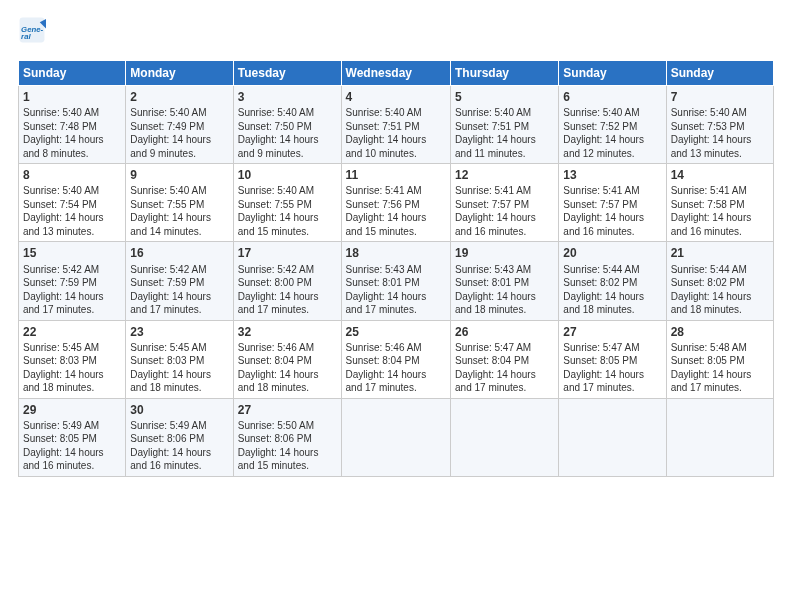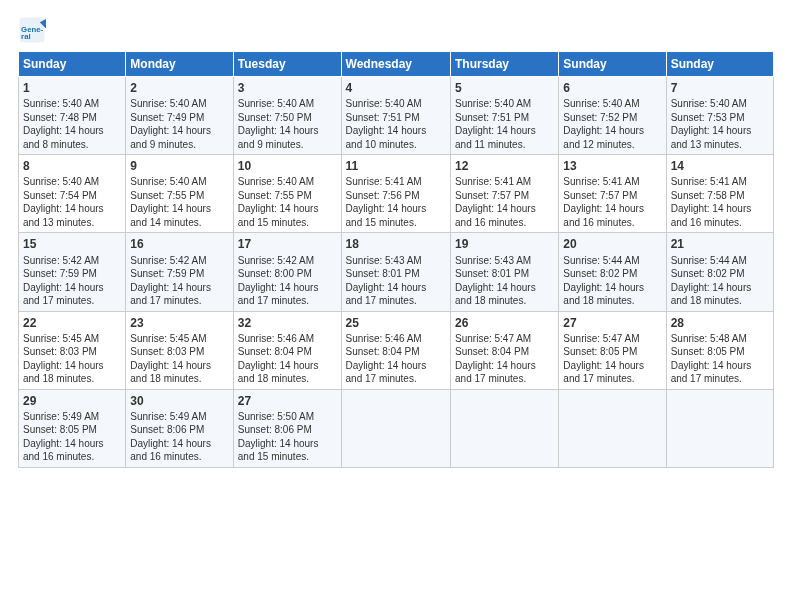--- a/index.html
+++ b/index.html
@@ -19,20 +19,21 @@
     .header-row {
       display: flex;
       align-items: flex-start;
       justify-content: space-between;
       margin-bottom: 4px;
     }
     .logo {
       display: flex;
       align-items: center;
       gap: 0;
+      font-style: italic;
     }
     .logo-text {
       font-size: 13px;
       font-weight: bold;
       color: #333;
       line-height: 1.15;
     }
     .logo-text span {
       color: #1a6fb5;
     }
@@ -51,21 +52,21 @@
       line-height: 1.1;
     }
     .subtitle {
       font-size: 15px;
       color: #444;
       margin-top: 2px;
     }
     .calendar {
       width: 100%;
       border-collapse: collapse;
-      margin-top: 7px;
+      margin-top: 16px;
       font-size: 10.5px;
     }
     .calendar thead tr th {
       background: #2a72c3;
       color: #fff;
       font-weight: bold;
       font-size: 12px;
       padding: 5px 4px;
       text-align: left;
       border: 1px solid #fff;

